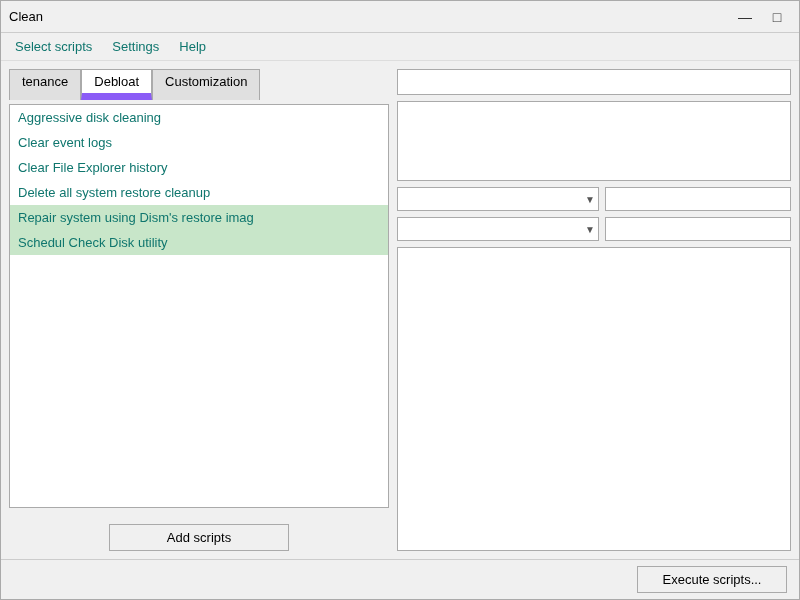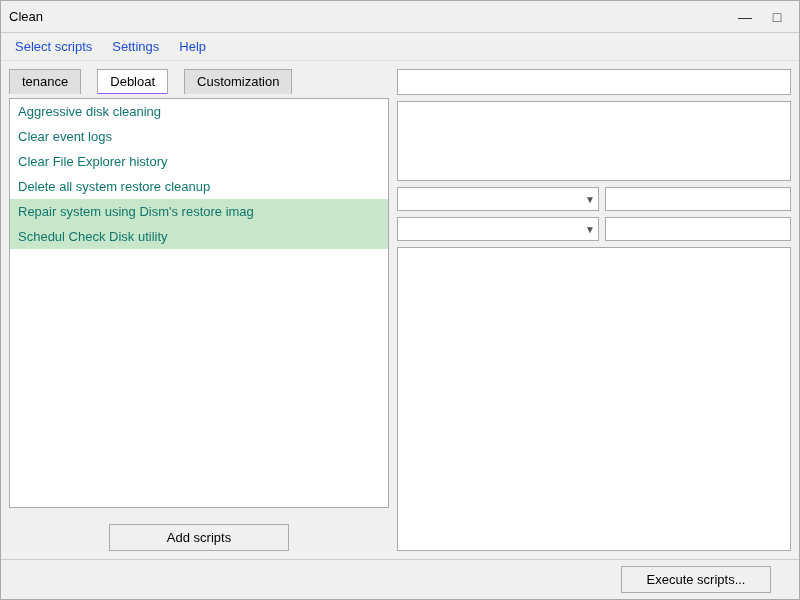--- a/index.html
+++ b/index.html
@@ -71,56 +71,56 @@
       display: flex;
       align-items: center;
       padding: 0 4px;
       gap: 0;
       border-bottom: 1px solid #ddd;
     }
 
     .menu-item {
       padding: 4px 10px;
       cursor: pointer;
-      color: #1d4ed8;
+      color: #0f766e;
       font-size: 13px;
     }
 
     .content-area {
       display: flex;
       flex: 1;
       padding: 8px;
       gap: 8px;
       overflow: hidden;
     }
 
     .left-panel {
       display: flex;
       flex-direction: column;
       flex: 0 0 380px;
       gap: 4px;
     }
 
     .tabs-container {
       display: flex;
-      gap: 16px;
+      gap: 0;
     }
 
     .tab {
       padding: 4px 12px;
       border: 1px solid #aaa;
       background: #e8e8e8;
       cursor: pointer;
       font-size: 13px;
       border-bottom: none;
     }
 
     .tab.active {
       background: #fff;
-      border-bottom: 1px solid #8b5cf6;
+      border-bottom: 7px solid #8b5cf6;
       position: relative;
       z-index: 1;
     }
 
     .tab:not(.active) {
       background: #e0e0e0;
     }
 
     .list-container {
       border: 1px solid #aaa;
@@ -234,21 +234,21 @@
       padding: 4px;
       font-size: 13px;
       resize: none;
       min-height: 100px;
     }
 
     .bottom-bar {
       display: flex;
       justify-content: space-between;
       align-items: center;
-      padding: 6px 28px;
+      padding: 6px 12px;
       border-top: 1px solid #ccc;
       background: #f0f0f0;
     }
 
     .execute-btn {
       padding: 5px 20px;
       background: #f0f0f0;
       border: 1px solid #aaa;
       cursor: pointer;
       font-size: 13px;

